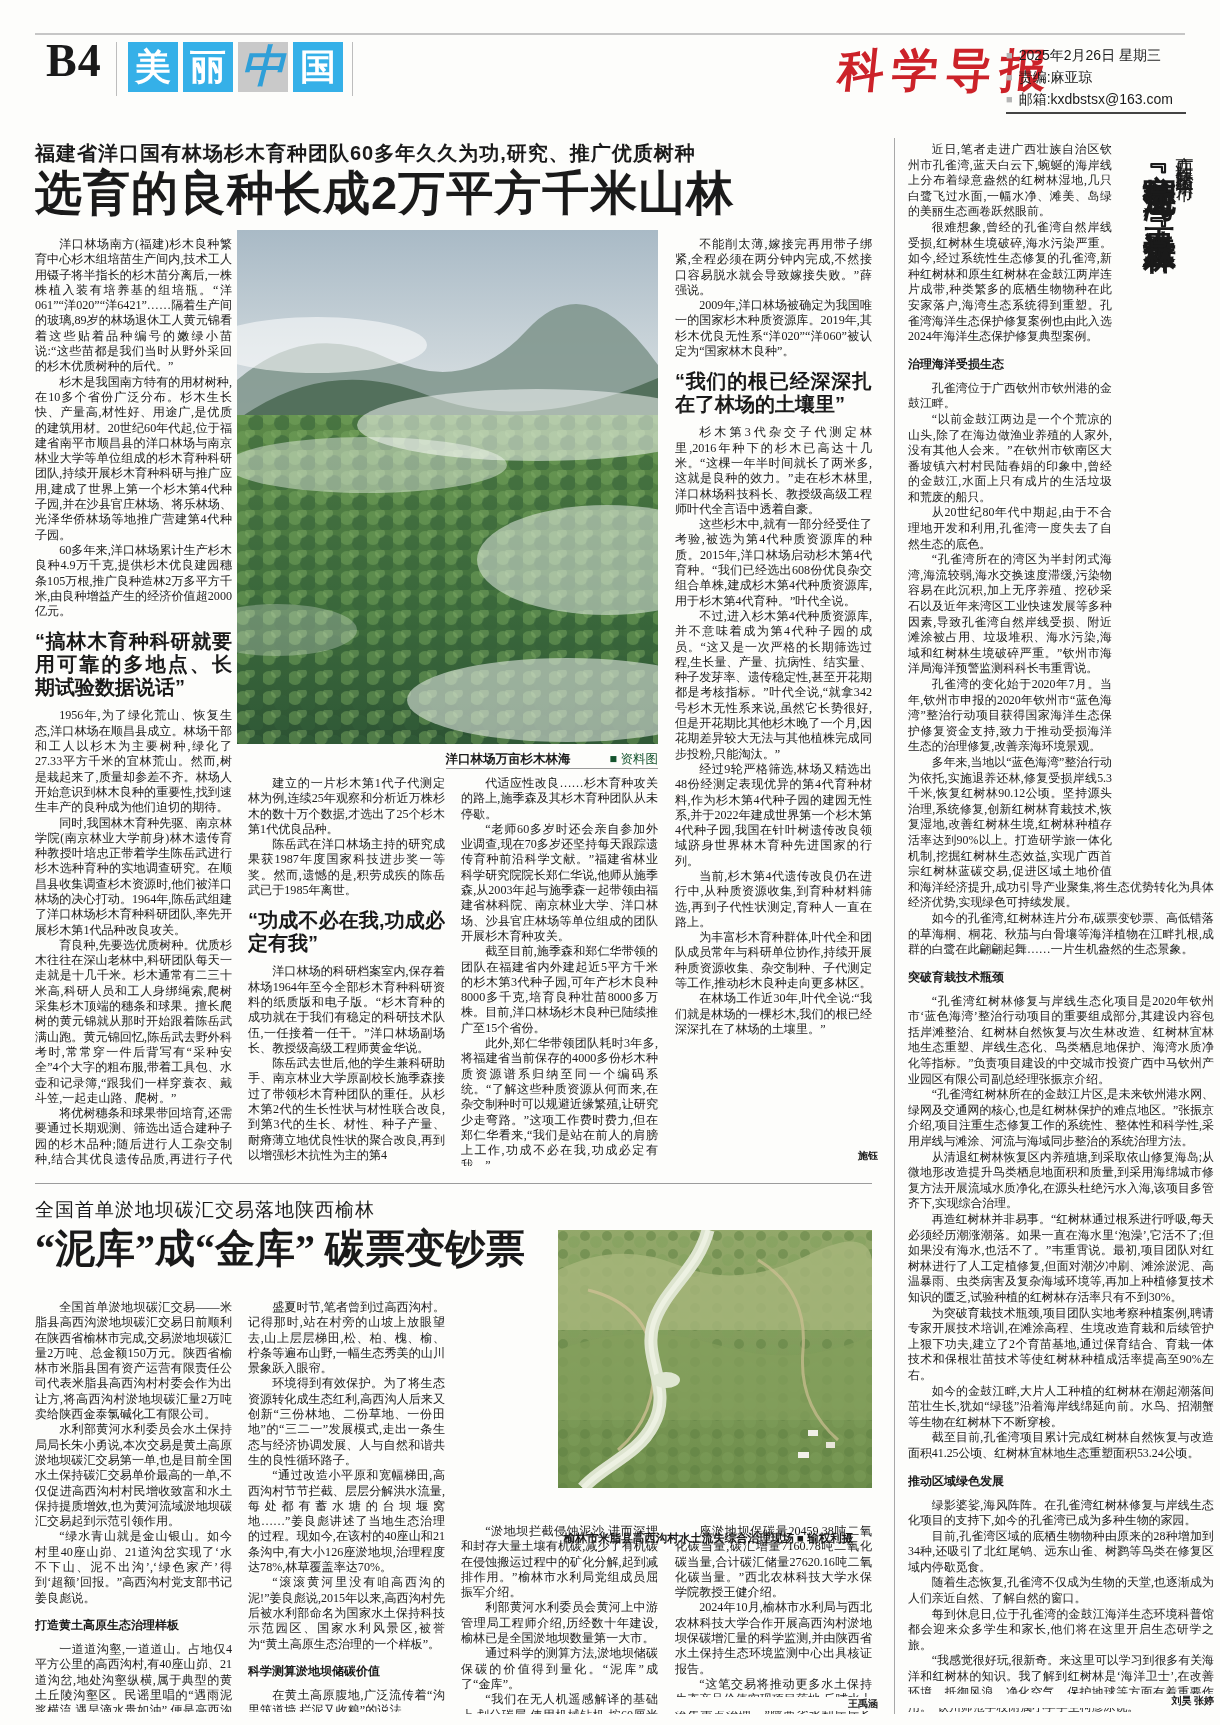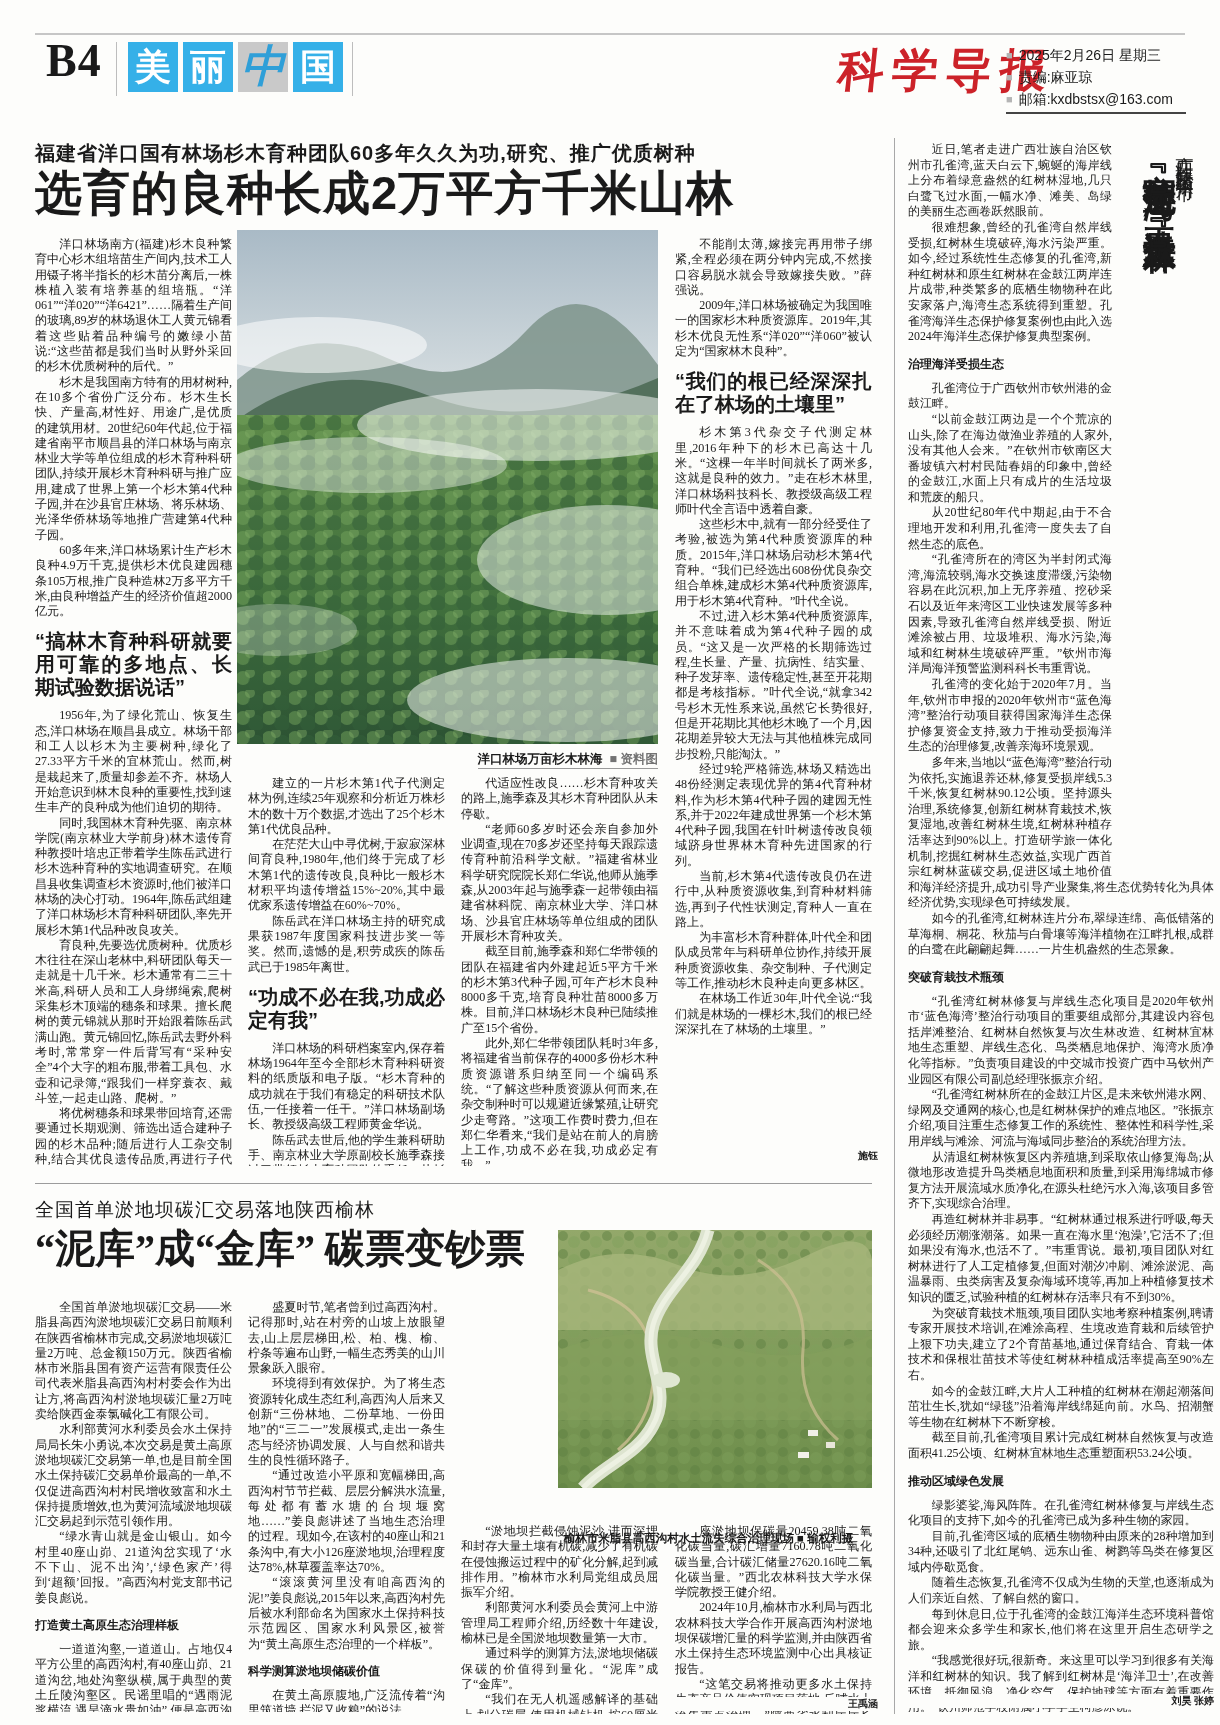--- a/index.html
+++ b/index.html
@@ -28,21 +28,21 @@
   .coltext h3{font-family:"Liberation Sans","DejaVu Sans",sans-serif;}
   .main-col h3{font-size:20px;line-height:23px;font-weight:bold;margin:11px 0 9px;text-indent:0;}
   .b-col h3,.right-art h3{font-size:12px;line-height:22px;font-weight:bold;margin:8px 0 6px;text-indent:0;}
   .byline{font-weight:bold;text-align:right;font-size:10px;background:#fdfdfb;padding-left:6px;}
   
   .m-kicker{left:35px;top:141px;font:bold 20px/1.2 "Liberation Sans","DejaVu Sans",sans-serif;letter-spacing:1px;}
   .m-headline{left:35px;top:167px;width:850px;font:900 47px/1.1 "Liberation Sans","DejaVu Sans",sans-serif;letter-spacing:1px;}
   .m-photo{left:237px;top:230px;width:421px;height:514px;overflow:hidden;}
   .m-caption{left:237px;top:751px;width:421px;text-align:right;font:bold 12.5px/16px "Liberation Sans",sans-serif;}
   .m-caption .cap-inner{border-bottom:1px solid #9a9a9a;padding-bottom:2px;}
-  .m-caption .credit{color:#737373;font-weight:bold;}
+  .m-caption .credit{color:#14532d;font-weight:normal;margin-left:32px;}
   .mc1{left:35px;top:237px;width:197px;height:928px;}
   .mc2{left:248px;top:776px;width:197px;height:390px;}
   .mc3{left:461px;top:776px;width:197px;height:390px;}
   .mc4{left:675px;top:237px;width:197px;height:928px;}
   .m-byline{left:675px;top:1149px;width:197px;}
   
   .mid-rule{left:35px;top:1183px;width:837px;height:1px;background:#9c9c9c;}
   .v-rule{left:894px;top:138px;width:1px;height:1576px;background:#a8a8a8;}
   
   .b-kicker{left:35px;top:1199px;font:500 19px/1.2 "Liberation Sans","DejaVu Sans",sans-serif;letter-spacing:1px;}
@@ -137,21 +137,20 @@
       <p>杉木是我国南方特有的用材树种,在10多个省份广泛分布。杉木生长快、产量高,材性好、用途广,是优质的建筑用材。20世纪60年代起,位于福建省南平市顺昌县的洋口林场与南京林业大学等单位组成的杉木育种科研团队,持续开展杉木育种科研与推广应用,建成了世界上第一个杉木第4代种子园,并在沙县官庄林场、将乐林场、光泽华侨林场等地推广营建第4代种子园。</p>
       <p>60多年来,洋口林场累计生产杉木良种4.9万千克,提供杉木优良建园穗条105万根,推广良种造林2万多平方千米,由良种增益产生的经济价值超2000亿元。</p>
       <h3>“搞林木育种科研就要用可靠的多地点、长期试验数据说话”</h3>
       <p>1956年,为了绿化荒山、恢复生态,洋口林场在顺昌县成立。林场干部和工人以杉木为主要树种,绿化了27.33平方千米的宜林荒山。然而,树是栽起来了,质量却参差不齐。林场人开始意识到林木良种的重要性,找到速生丰产的良种成为他们迫切的期待。</p>
       <p>同时,我国林木育种先驱、南京林学院(南京林业大学前身)林木遗传育种教授叶培忠正带着学生陈岳武进行杉木选种育种的实地调查研究。在顺昌县收集调查杉木资源时,他们被洋口林场的决心打动。1964年,陈岳武组建了洋口林场杉木育种科研团队,率先开展杉木第1代品种改良攻关。</p>
       <p>育良种,先要选优质树种。优质杉木往往在深山老林中,科研团队每天一走就是十几千米。杉木通常有二三十米高,科研人员和工人身绑绳索,爬树采集杉木顶端的穗条和球果。擅长爬树的黄元锦就从那时开始跟着陈岳武满山跑。黄元锦回忆,陈岳武去野外科考时,常常穿一件后背写有“采种安全”4个大字的粗布服,带着工具包、水壶和记录簿,“跟我们一样穿蓑衣、戴斗笠,一起走山路、爬树。”</p>
       <p>将优树穗条和球果带回培育,还需要通过长期观测、筛选出适合建种子园的杉木品种;随后进行人工杂交制种,结合其优良遗传品质,再进行子代测定,根据对子代生长特性的分析,筛选出新的良种,进入下一代种质资源库。</p>
     </div>
   <div class="abs coltext main-col mc2">
       <p>建立的一片杉木第1代子代测定林为例,连续25年观察和分析近万株杉木的数十万个数据,才选出了25个杉木第1代优良品种。</p>
-      <p>在茫茫大山中寻优树,于寂寂深林间育良种,1980年,他们终于完成了杉木第1代的遗传改良,良种比一般杉木材积平均遗传增益15%~20%,其中最优家系遗传增益在60%~70%。</p>
       <p>陈岳武在洋口林场主持的研究成果获1987年度国家科技进步奖一等奖。然而,遗憾的是,积劳成疾的陈岳武已于1985年离世。</p>
       <h3>“功成不必在我,功成必定有我”</h3>
       <p>洋口林场的科研档案室内,保存着林场1964年至今全部杉木育种科研资料的纸质版和电子版。“杉木育种的成功就在于我们有稳定的科研技术队伍,一任接着一任干。”洋口林场副场长、教授级高级工程师黄金华说。</p>
       <p>陈岳武去世后,他的学生兼科研助手、南京林业大学原副校长施季森接过了带领杉木育种团队的重任。从杉木第2代的生长性状与材性联合改良,到第3代的生长、材性、种子产量、耐瘠薄立地优良性状的聚合改良,再到以增强杉木抗性为主的第4</p>
     </div>
   <div class="abs coltext main-col mc3">
       <p>代适应性改良……杉木育种攻关的路上,施季森及其杉木育种团队从未停歇。</p>
       <p>“老师60多岁时还会亲自参加外业调查,现在70多岁还坚持每天跟踪遗传育种前沿科学文献。”福建省林业科学研究院院长郑仁华说,他师从施季森,从2003年起与施季森一起带领由福建省林科院、南京林业大学、洋口林场、沙县官庄林场等单位组成的团队开展杉木育种攻关。</p>
       <p>截至目前,施季森和郑仁华带领的团队在福建省内外建起近5平方千米的杉木第3代种子园,可年产杉木良种8000多千克,培育良种壮苗8000多万株。目前,洋口林场杉木良种已陆续推广至15个省份。</p>
       <p>此外,郑仁华带领团队耗时3年多,将福建省当前保存的4000多份杉木种质资源谱系归纳至同一个编码系统。“了解这些种质资源从何而来,在杂交制种时可以规避近缘繁殖,让研究少走弯路。”这项工作费时费力,但在郑仁华看来,“我们是站在前人的肩膀上工作,功成不必在我,功成必定有我。”</p>
@@ -244,21 +243,21 @@
     <div>
         <p>近日,笔者走进广西壮族自治区钦州市孔雀湾,蓝天白云下,蜿蜒的海岸线上分布着绿意盎然的红树林湿地,几只白鹭飞过水面,一幅水净、滩美、岛绿的美丽生态画卷跃然眼前。</p>
         <p>很难想象,曾经的孔雀湾自然岸线受损,红树林生境破碎,海水污染严重。如今,经过系统性生态修复的孔雀湾,新种红树林和原生红树林在金鼓江两岸连片成带,种类繁多的底栖生物物种在此安家落户,海湾生态系统得到重塑。孔雀湾海洋生态保护修复案例也由此入选2024年海洋生态保护修复典型案例。</p>
         <h3>治理海洋受损生态</h3>
         <p>孔雀湾位于广西钦州市钦州港的金鼓江畔。</p>
         <p>“以前金鼓江两边是一个个荒凉的山头,除了在海边做渔业养殖的人家外,没有其他人会来。”在钦州市钦南区大番坡镇六村村民陆春娟的印象中,曾经的金鼓江,水面上只有成片的生活垃圾和荒废的船只。</p>
         <p>从20世纪80年代中期起,由于不合理地开发和利用,孔雀湾一度失去了自然生态的底色。</p>
         <p>“孔雀湾所在的湾区为半封闭式海湾,海流较弱,海水交换速度滞缓,污染物容易在此沉积,加上无序养殖、挖砂采石以及近年来湾区工业快速发展等多种因素,导致孔雀湾自然岸线受损、附近滩涂被占用、垃圾堆积、海水污染,海域和红树林生境破碎严重。”钦州市海洋局海洋预警监测科科长韦重霄说。</p>
         <p>孔雀湾的变化始于2020年7月。当年,钦州市申报的2020年钦州市“蓝色海湾”整治行动项目获得国家海洋生态保护修复资金支持,致力于推动受损海洋生态的治理修复,改善亲海环境景观。</p>
         <p>多年来,当地以“蓝色海湾”整治行动为依托,实施退养还林,修复受损岸线5.3千米,恢复红树林90.12公顷。坚持源头治理,系统修复,创新红树林育栽技术,恢复湿地,改善红树林生境,红树林种植存活率达到90%以上。打造研学旅一体化机制,挖掘红树林生态效益,实现广西首宗红树林蓝碳交易,促进区域土地价值和海洋经济提升,成功引导产业聚集,将生态优势转化为具体经济优势,实现绿色可持续发展。</p>
-        <p>如今的孔雀湾,红树林连片分布,翠绿连绵、高低错落的草海桐、桐花、秋茄与白骨壤等海洋植物在江畔扎根,成群的白鹭在此翩翩起舞……一片生机盎然的生态景象。</p>
+        <p>如今的孔雀湾,红树林连片分布,碳票变钞票、高低错落的草海桐、桐花、秋茄与白骨壤等海洋植物在江畔扎根,成群的白鹭在此翩翩起舞……一片生机盎然的生态景象。</p>
         <h3>突破育栽技术瓶颈</h3>
         <p>“孔雀湾红树林修复与岸线生态化项目是2020年钦州市‘蓝色海湾’整治行动项目的重要组成部分,其建设内容包括岸滩整治、红树林自然恢复与次生林改造、红树林宜林地生态重塑、岸线生态化、鸟类栖息地保护、海湾水质净化等指标。”负责项目建设的中交城市投资广西中马钦州产业园区有限公司副总经理张振京介绍。</p>
         <p>“孔雀湾红树林所在的金鼓江片区,是未来钦州港水网、绿网及交通网的核心,也是红树林保护的难点地区。”张振京介绍,项目注重生态修复工作的系统性、整体性和科学性,采用岸线与滩涂、河流与海域同步整治的系统治理方法。</p>
         <p>从清退红树林恢复区内养殖塘,到采取依山修复海岛;从微地形改造提升鸟类栖息地面积和质量,到采用海绵城市修复方法开展流域水质净化,在源头杜绝污水入海,该项目多管齐下,实现综合治理。</p>
         <p>再造红树林并非易事。“红树林通过根系进行呼吸,每天必须经历潮涨潮落。如果一直在海水里‘泡澡’,它活不了;但如果没有海水,也活不了。”韦重霄说。最初,项目团队对红树林进行了人工定植修复,但面对潮汐冲刷、滩涂淤泥、高温暴雨、虫类病害及复杂海域环境等,再加上种植修复技术知识的匮乏,试验种植的红树林存活率只有不到30%。</p>
         <p>为突破育栽技术瓶颈,项目团队实地考察种植案例,聘请专家开展技术培训,在滩涂高程、生境改造育栽和后续管护上狠下功夫,建立了2个育苗基地,通过保育结合、育栽一体技术和保根壮苗技术等使红树林种植成活率提高至90%左右。</p>
         <p>如今的金鼓江畔,大片人工种植的红树林在潮起潮落间茁壮生长,犹如“绿毯”沿着海岸线绵延向前。水鸟、招潮蟹等生物在红树林下不断穿梭。</p>
         <p>截至目前,孔雀湾项目累计完成红树林自然恢复与改造面积41.25公顷、红树林宜林地生态重塑面积53.24公顷。</p>
         <h3>推动区域绿色发展</h3>
         <p>绿影婆娑,海风阵阵。在孔雀湾红树林修复与岸线生态化项目的支持下,如今的孔雀湾已成为多种生物的家园。</p>

